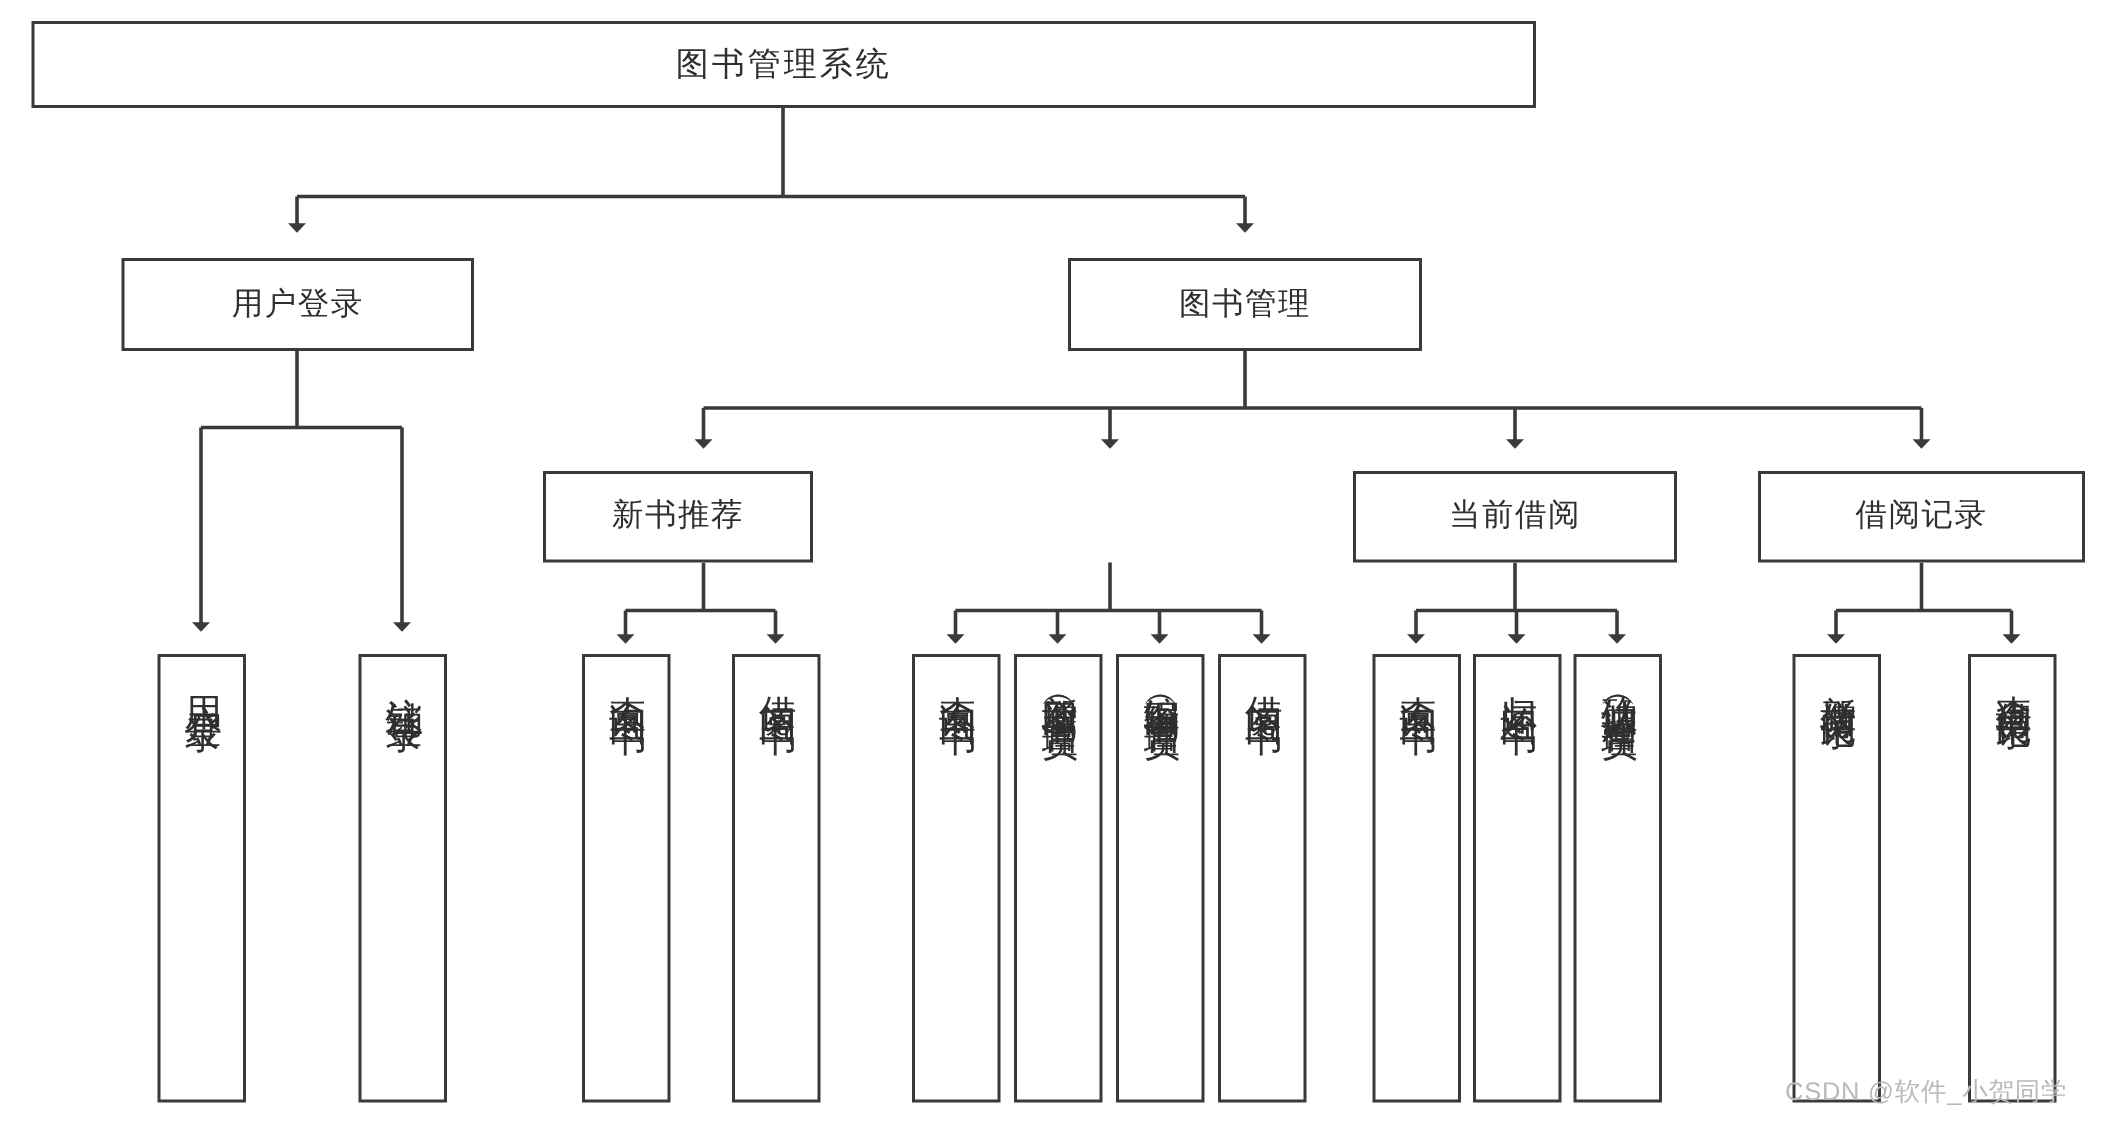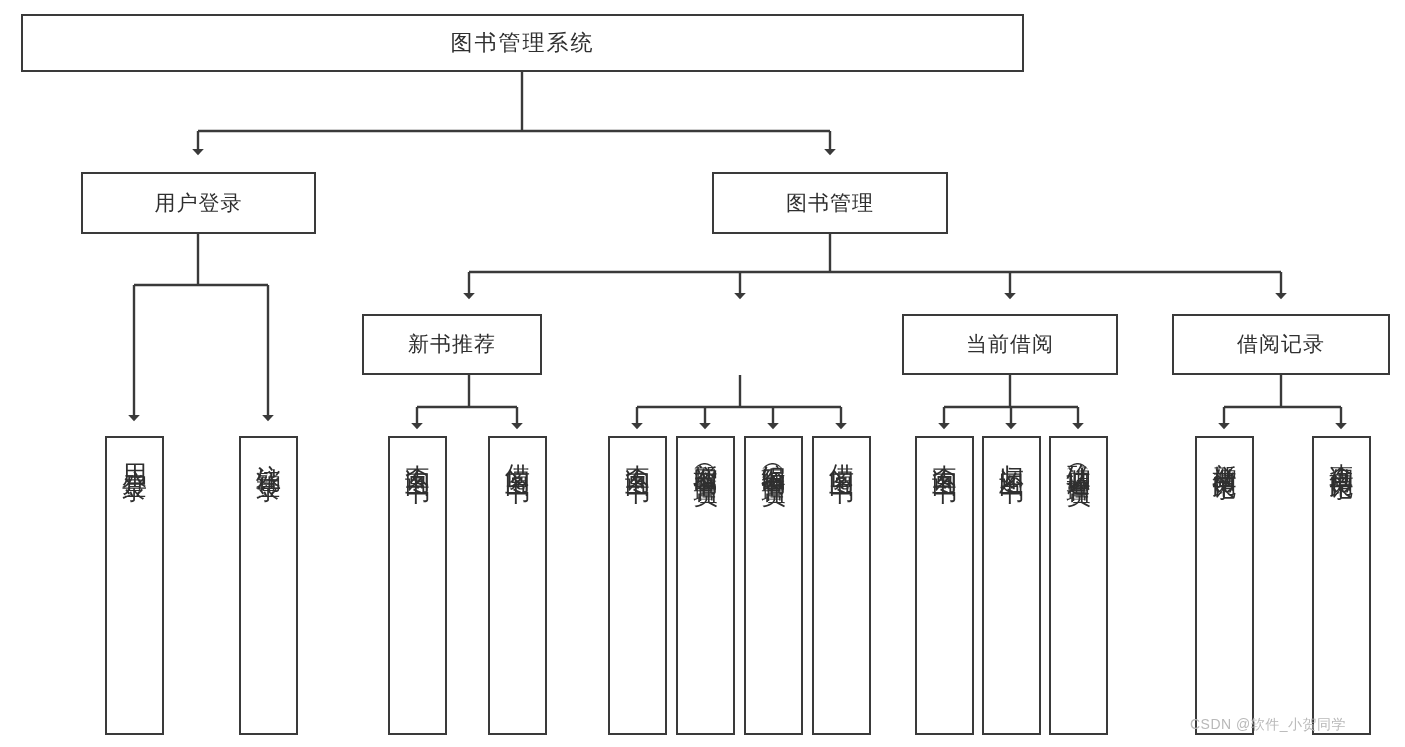--- a/index.html
+++ b/index.html
@@ -55,21 +55,21 @@
     text-orientation:upright;
     font-size:25px;
     letter-spacing:5px;
     line-height:1;
     white-space:nowrap;
   }
   .node.v.tall .label{ font-size:24px; letter-spacing:3px; }
   .watermark{
     position:absolute;
     z-index:5;
-    font-size:14px;
+    font-size:17px;
     color:#b9b9b9;
     white-space:nowrap;
     letter-spacing:0.5px;
   }
 </style>
 </head>
 <body>
 
 <div id="canvas">
 

